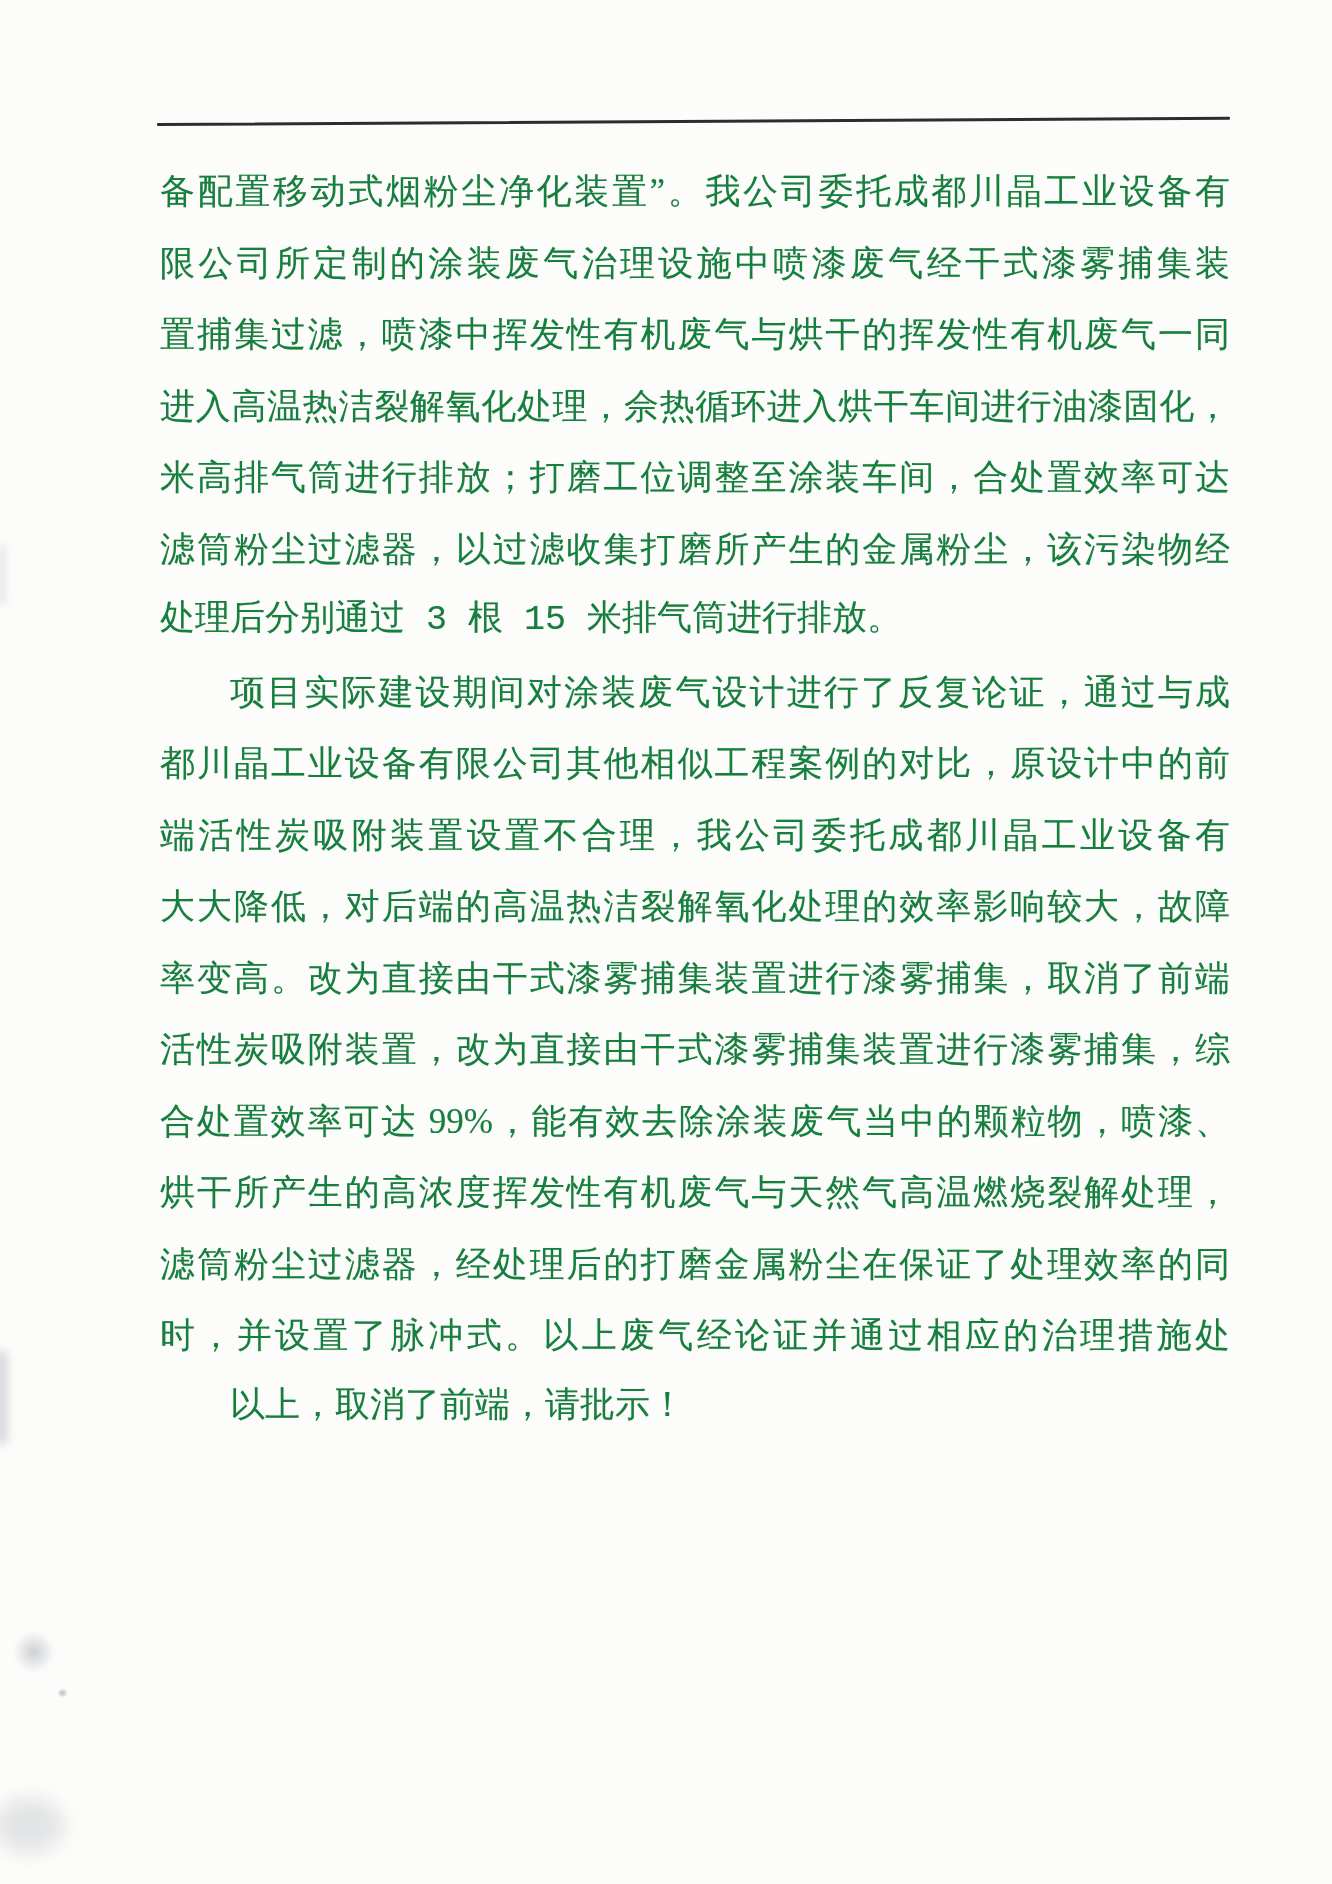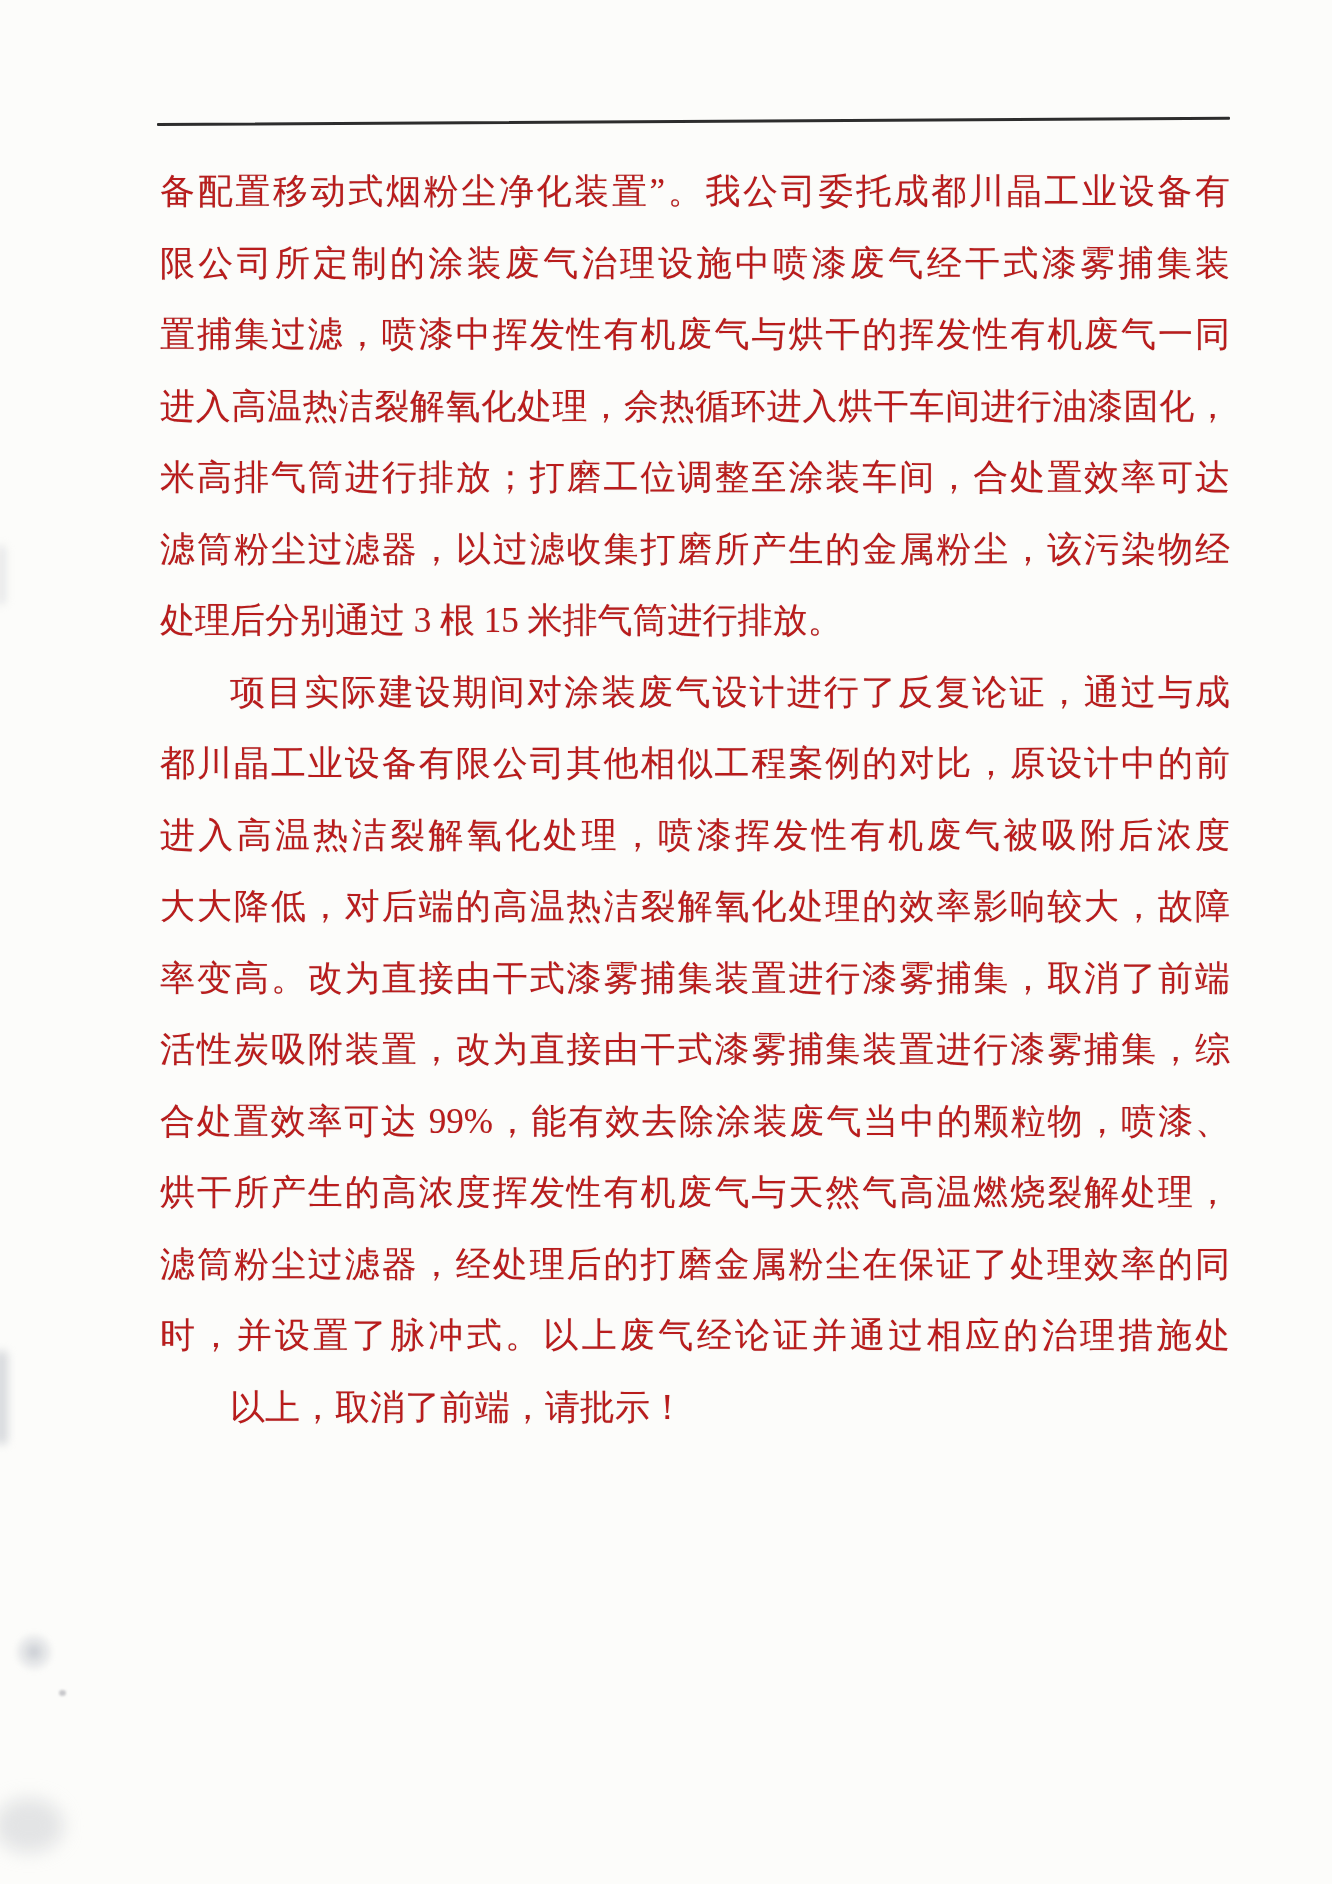--- a/index.html
+++ b/index.html
@@ -27,31 +27,31 @@
     transform-origin: left center;
   }
 
   .text-body {
     position: absolute;
     left: 160px;
     top: 156px;
     width: 1070px;
     font-size: 35px;
     line-height: 71.5px;
-    color: #b91c1c;
+    color: #15803d;
     text-shadow: 0 0 1px rgba(40,40,40,0.22);
   }
 
   .line {
     height: 71.5px;
     text-align: justify;
     text-align-last: justify;
     white-space: normal;
   }
-  .line.short { text-align-last: left; }
+  .line.short { text-align-last: left; font-family: Liberation Mono, monospace; }
   .line.indent { text-indent: 2em; }
 
   
   .smudge { position: absolute; pointer-events: none; }
   .smudge.blob {
     left: 14px; top: 1630px; width: 40px; height: 44px;
     background: radial-gradient(circle, rgba(163,169,181,0.55) 0%, rgba(163,169,181,0.0) 70%);
     border-radius: 50%;
     filter: blur(2px);
   }
@@ -88,21 +88,21 @@
   <div class="text-body" id="text-body">
       <div class="line">备配置移动式烟粉尘净化装置”。我公司委托成都川晶工业设备有</div>
       <div class="line">限公司所定制的涂装废气治理设施中喷漆废气经干式漆雾捕集装</div>
       <div class="line">置捕集过滤，喷漆中挥发性有机废气与烘干的挥发性有机废气一同</div>
       <div class="line">进入高温热洁裂解氧化处理，佘热循环进入烘干车间进行油漆固化，</div>
       <div class="line">米高排气筒进行排放；打磨工位调整至涂装车间，合处置效率可达</div>
       <div class="line">滤筒粉尘过滤器，以过滤收集打磨所产生的金属粉尘，该污染物经</div>
       <div class="line short">处理后分别通过 3 根 15 米排气筒进行排放。</div>
       <div class="line indent">项目实际建设期间对涂装废气设计进行了反复论证，通过与成</div>
       <div class="line">都川晶工业设备有限公司其他相似工程案例的对比，原设计中的前</div>
-      <div class="line">进入高温热洁裂解氧化处理，喷漆挥发性有机废气被吸附后浓度</div>
+      <div class="line">端活性炭吸附装置设置不合理，我公司委托成都川晶工业设备有</div>
       <div class="line">大大降低，对后端的高温热洁裂解氧化处理的效率影响较大，故障</div>
       <div class="line">率变高。改为直接由干式漆雾捕集装置进行漆雾捕集，取消了前端</div>
       <div class="line">活性炭吸附装置，改为直接由干式漆雾捕集装置进行漆雾捕集，综</div>
       <div class="line">合处置效率可达 99%，能有效去除涂装废气当中的颗粒物，喷漆、</div>
       <div class="line">烘干所产生的高浓度挥发性有机废气与天然气高温燃烧裂解处理，</div>
       <div class="line">滤筒粉尘过滤器，经处理后的打磨金属粉尘在保证了处理效率的同</div>
       <div class="line">时，并设置了脉冲式。以上废气经论证并通过相应的治理措施处</div>
       <div class="line indent short">以上，取消了前端，请批示！</div>
     </div>
   <div class="smudge mid-left-streak"></div>

